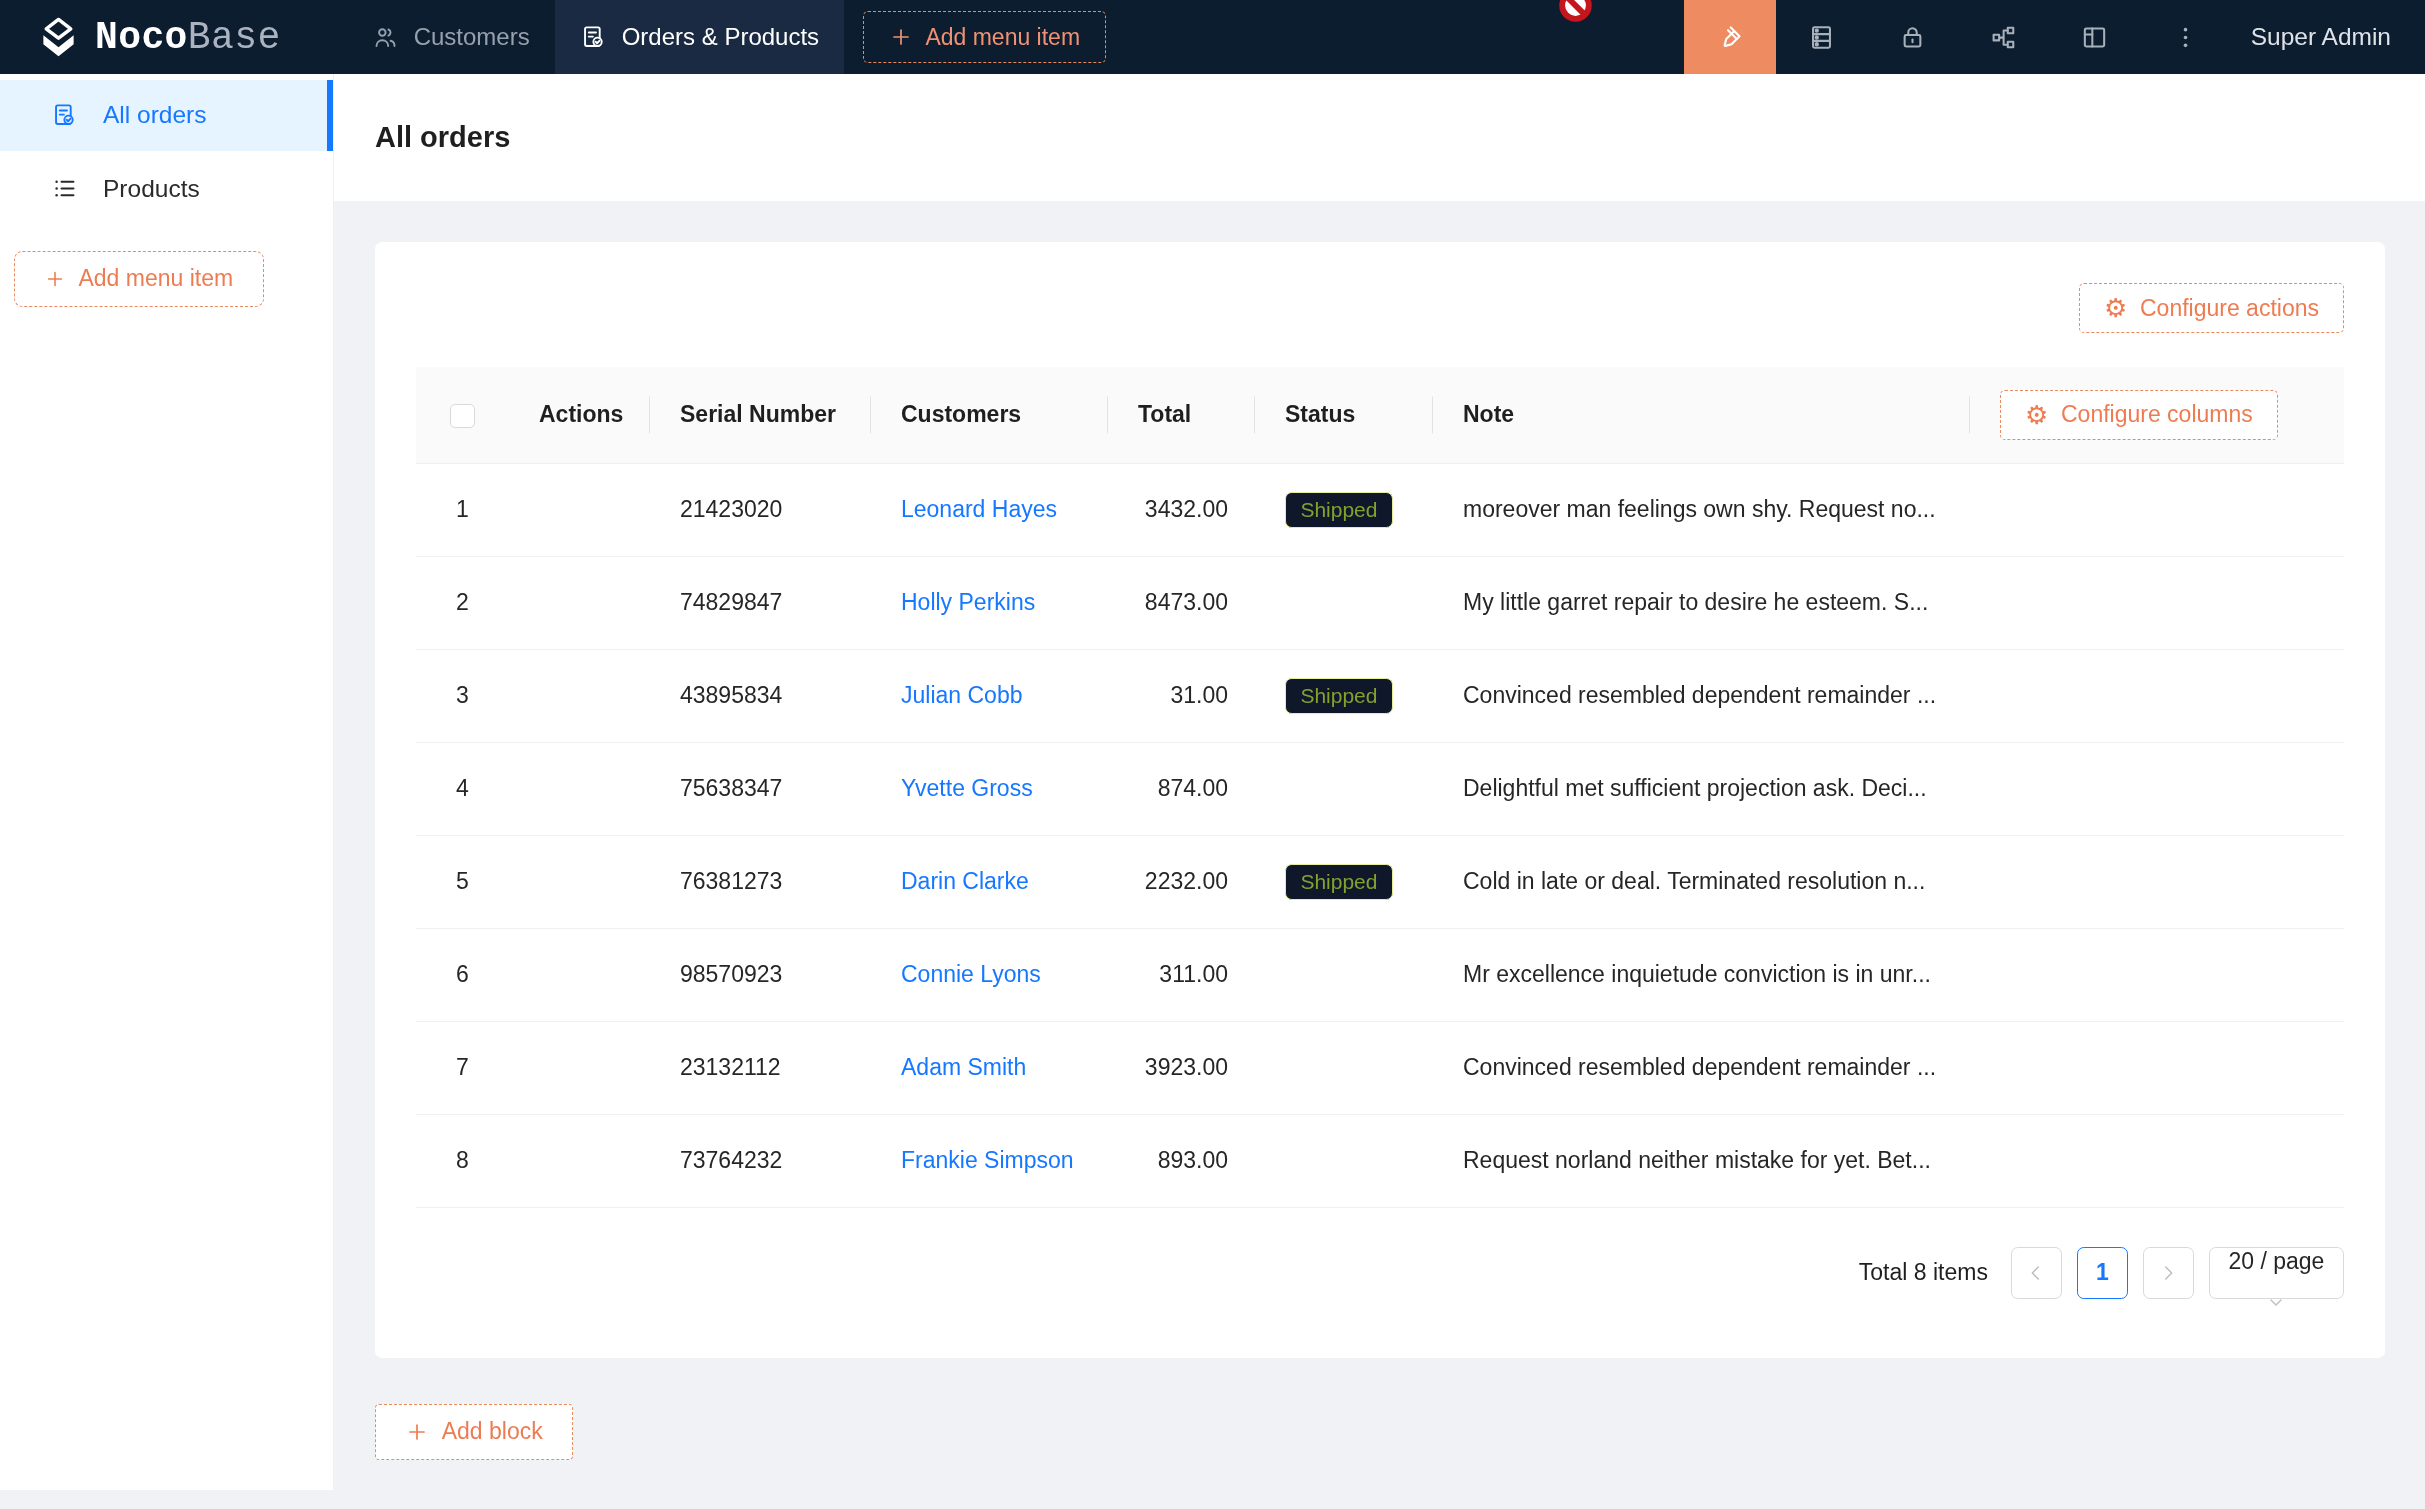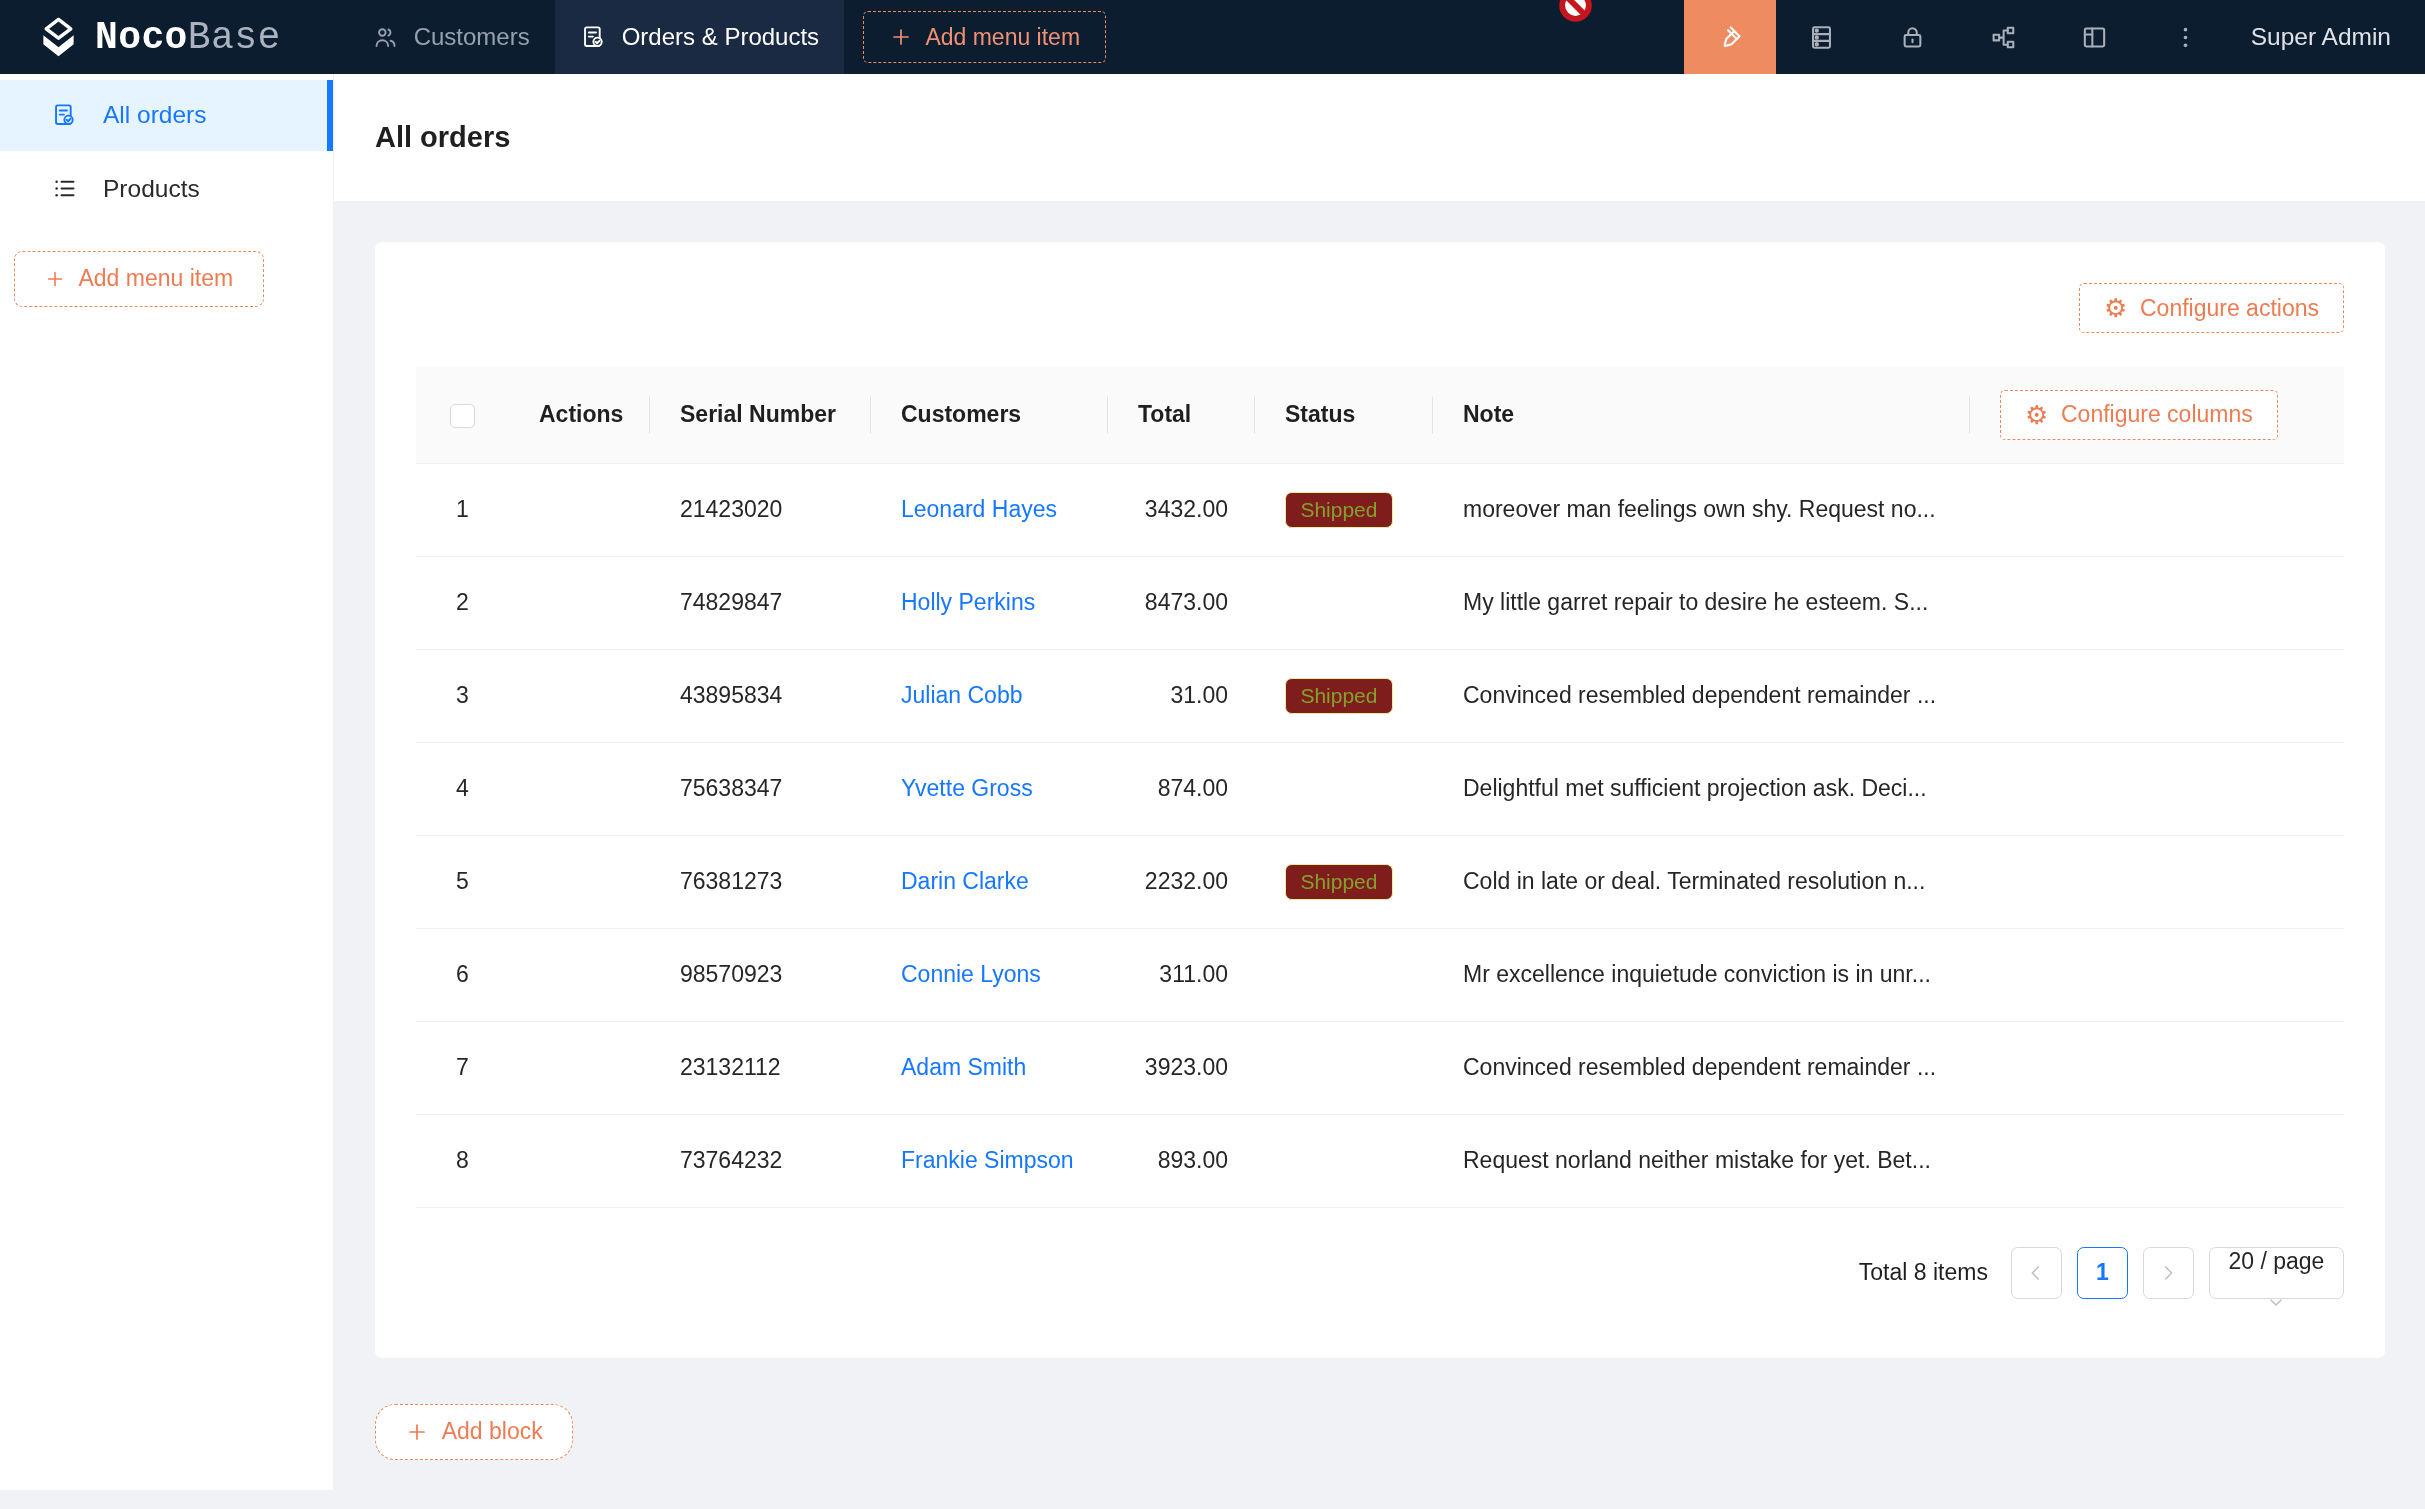--- a/index.html
+++ b/index.html
@@ -59,38 +59,38 @@
   th.sep::after { content:""; position:absolute; right:0; top:50%; transform:translateY(-50%);
     width:0.8px; height:37px; background:rgba(0,0,0,.09); }
   th.c-check { padding:0; text-align:center; }
   th.c-cfgcol { padding-left:30px; }
   td { height:93px; border-bottom:0.8px solid #f0f0f0; font-size:23px; color:#262626;
     padding:0 8.5px 0 30px; white-space:nowrap; overflow:hidden; }
   td.c-index { text-align:center; padding:0; }
   td.c-total { text-align:right; padding-right:27px; }
   a.customer { color:#1677ff; text-decoration:none; cursor:pointer; }
   .badge { display:inline-block; padding:5px 14.4px; font-size:21px; color:#84a12e;
-    background:#7f1d1d; border:0.8px solid #e7ee9b; border-radius:6.8px; }
+    background:#0f172a; border:0.8px solid #e7ee9b; border-radius:6.8px; }
   .checkbox { display:inline-block; width:24.5px; height:24.5px; border:1.7px solid #d9d9d9;
     border-radius:5px; background:#fff; vertical-align:middle; cursor:pointer; }
 
   
   .pagination { display:flex; justify-content:flex-end; align-items:center; gap:15px;
     margin-top:39px; font-size:23px; color:#1f1f1f; }
   .pg-total { margin-right:8px; }
   .pg-btn { width:51px; height:52px; border:0.8px solid #d9d9d9; border-radius:6.8px; background:#fff;
     display:flex; align-items:center; justify-content:center; color:#bfbfbf; cursor:pointer; }
   .pg-btn svg, .pg-size svg { width:22px; height:22px; }
   .pg-current { width:51px; height:52px; border:0.8px solid #1677ff; border-radius:6.8px; background:#fff;
     display:flex; align-items:center; justify-content:center; color:#1677ff; font-weight:600; cursor:pointer; }
   .pg-size { height:52px; padding:0 18.6px; border:0.8px solid #d9d9d9; border-radius:6.8px; background:#fff;
     display:flex; align-items:center; gap:17px; color:#262626; cursor:pointer;flex-direction:column; }
   .pg-size .chev { color:#bfbfbf; display:flex; }
 
-  .add-block { height:56px; margin:46px 0 0 0; padding:16px 29px; border-radius:20px; background:#fff; }
+  .add-block { height:56px; margin:46px 0 0 0; padding:16px 29px; border-radius:4px; background:#fff; }
   .icon-stroke { fill:none; stroke:currentColor; stroke-width:1.7; stroke-linecap:round; stroke-linejoin:round; }
 </style>
 </head>
 <body>
 
 <div class="navbar">
   <div class="logo">
     <svg viewBox="0 0 34 34">
       <path d="M8.5 11 17 4.5 25.5 11 17 17.5z" fill="none" stroke="#fff" stroke-width="2.4" stroke-linejoin="round"></path>
       <path d="M6.5 15.5 17 23.8l10.5-8.3v6.2L17 30 6.5 21.7z" fill="#fff"></path>

